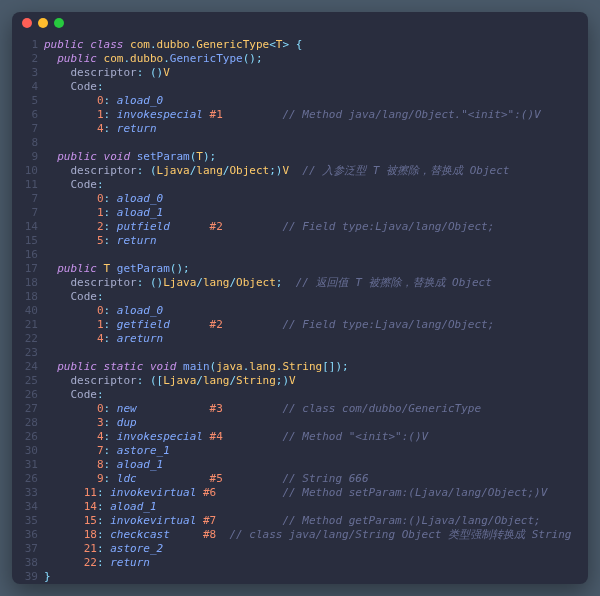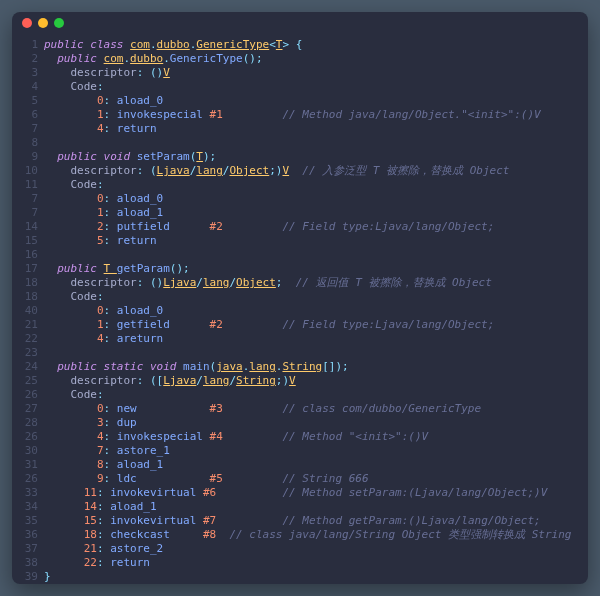--- a/index.html
+++ b/index.html
@@ -52,26 +52,26 @@
   .gutter div { height: 14px; }
   .code {
     flex: 1;
     white-space: pre;
     color: #a6accd;
     overflow: hidden;
   }
   .line { height: 14px; display: flex; }
   .seg { white-space: pre; }
   .kw  { color: #c792ea; font-style: italic; } 
-  .typ { color: #ffcb6b; text-decoration: underline; }                    
+  .typ { color: #ffcb6b; }                    
   .fn  { color: #82aaff; }                    
   .num { color: #f78c6c; }                    
   .pun { color: #89ddff; }                    
   .cmt { color: #676e95; font-style: italic; }
-  .opn { color: #82aaff; }                    
+  .opn { color: #82aaff; font-style: italic; }                    
   .def { color: #a6accd; }
 </style>
 </head>
 <body>
 
 <div class="window">
   <div class="titlebar">
     <div class="tl-dot red"></div>
     <div class="tl-dot yellow"></div>
     <div class="tl-dot green"></div>

